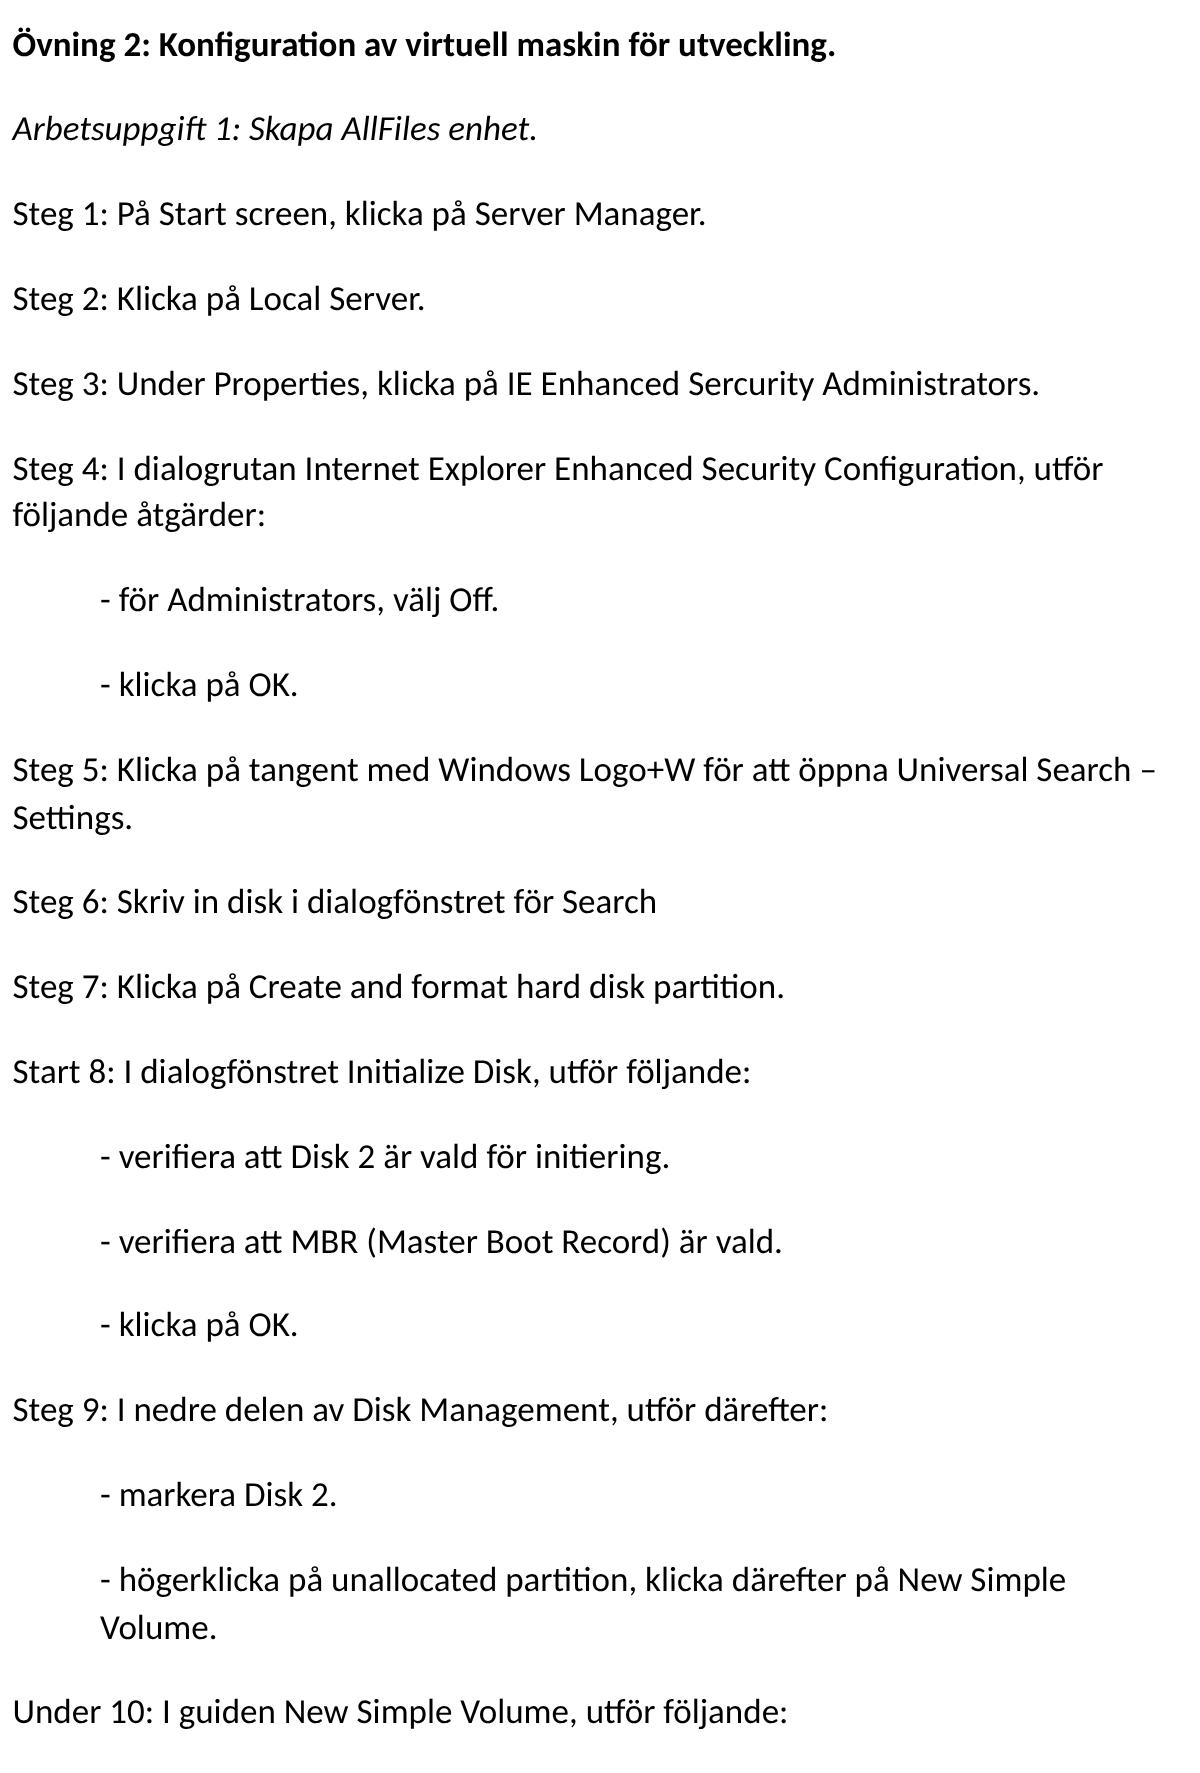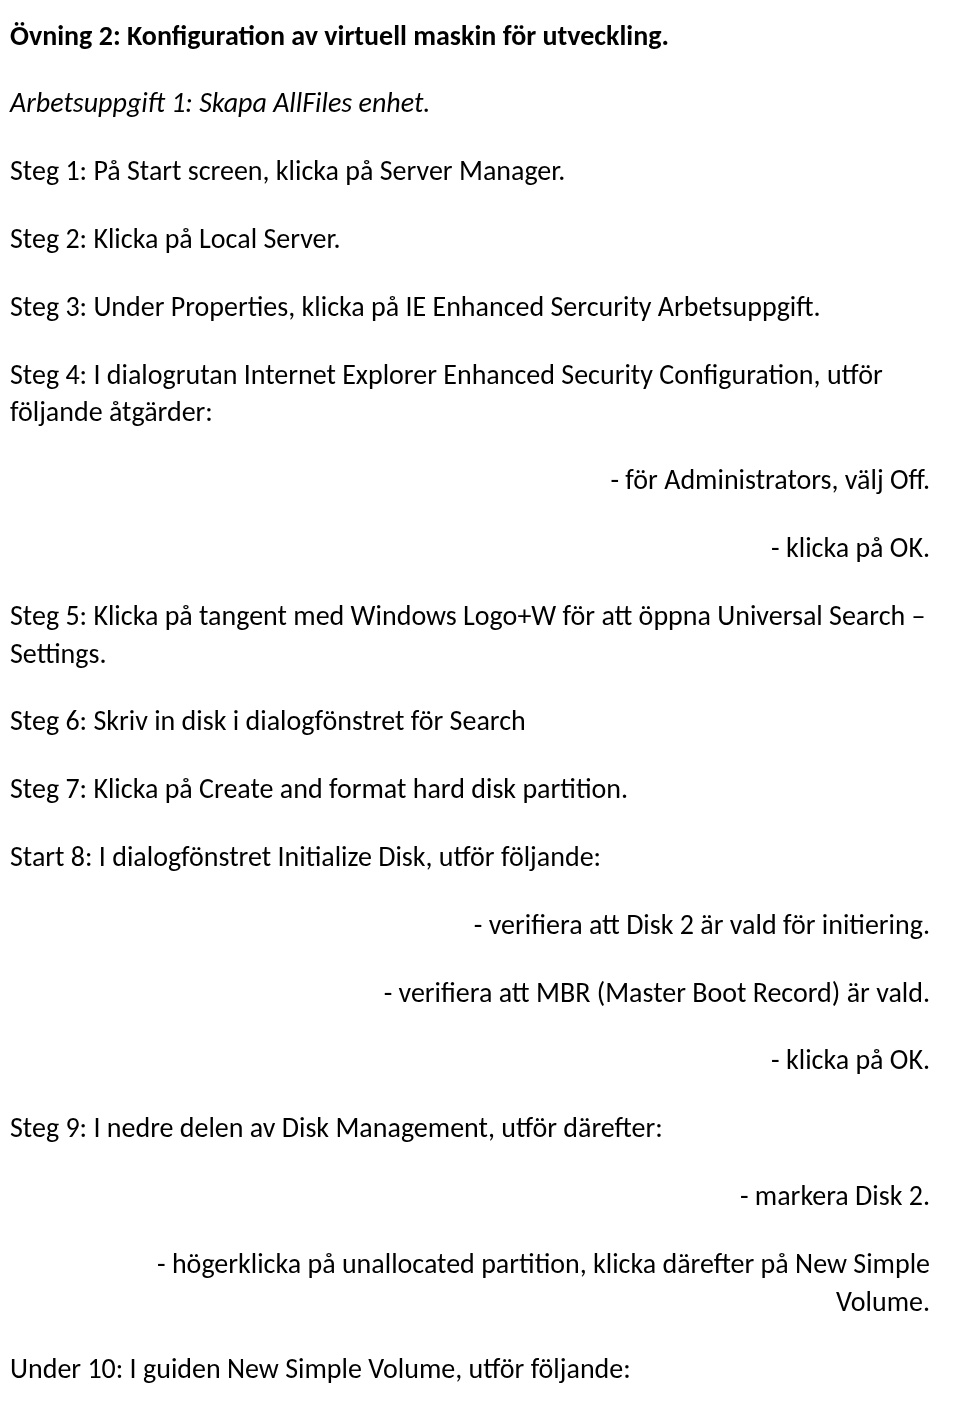--- a/index.html
+++ b/index.html
@@ -27,35 +27,34 @@
   p {
     font-size: 28px;
     line-height: 1.35;
     margin: 0 0 30px 0;
   }
   .indent p {
     margin-left: 70px;
   }
   .indent {
     margin-bottom: 0;
-    text-align: right;
   }
 </style>
 </head>
 <body>
 
 <div class="page">
 
   <h1>Övning 2: Konfiguration av virtuell maskin för utveckling.</h1>
 
   <p class="italic">Arbetsuppgift 1: Skapa AllFiles enhet.</p>
 
   <p>Steg 1: På Start screen, klicka på Server Manager.</p>
   <p>Steg 2: Klicka på Local Server.</p>
-  <p>Steg 3:  Under Properties, klicka på IE Enhanced Sercurity Arbetsuppgift.</p>
+  <p>Steg 3:  Under Properties, klicka på IE Enhanced Sercurity Administrators.</p>
   <p>Steg 4: I dialogrutan Internet Explorer Enhanced Security Configuration, utför följande åtgärder:</p>
 
   <div class="indent">
     <p>- för Administrators, välj Off.</p>
     <p>- klicka på OK.</p>
   </div>
 
   <p>Steg 5: Klicka på tangent med Windows Logo+W för att öppna Universal Search – Settings.</p>
   <p>Steg 6: Skriv in disk i dialogfönstret för Search</p>
   <p>Steg 7: Klicka på Create and format hard disk partition.</p>

